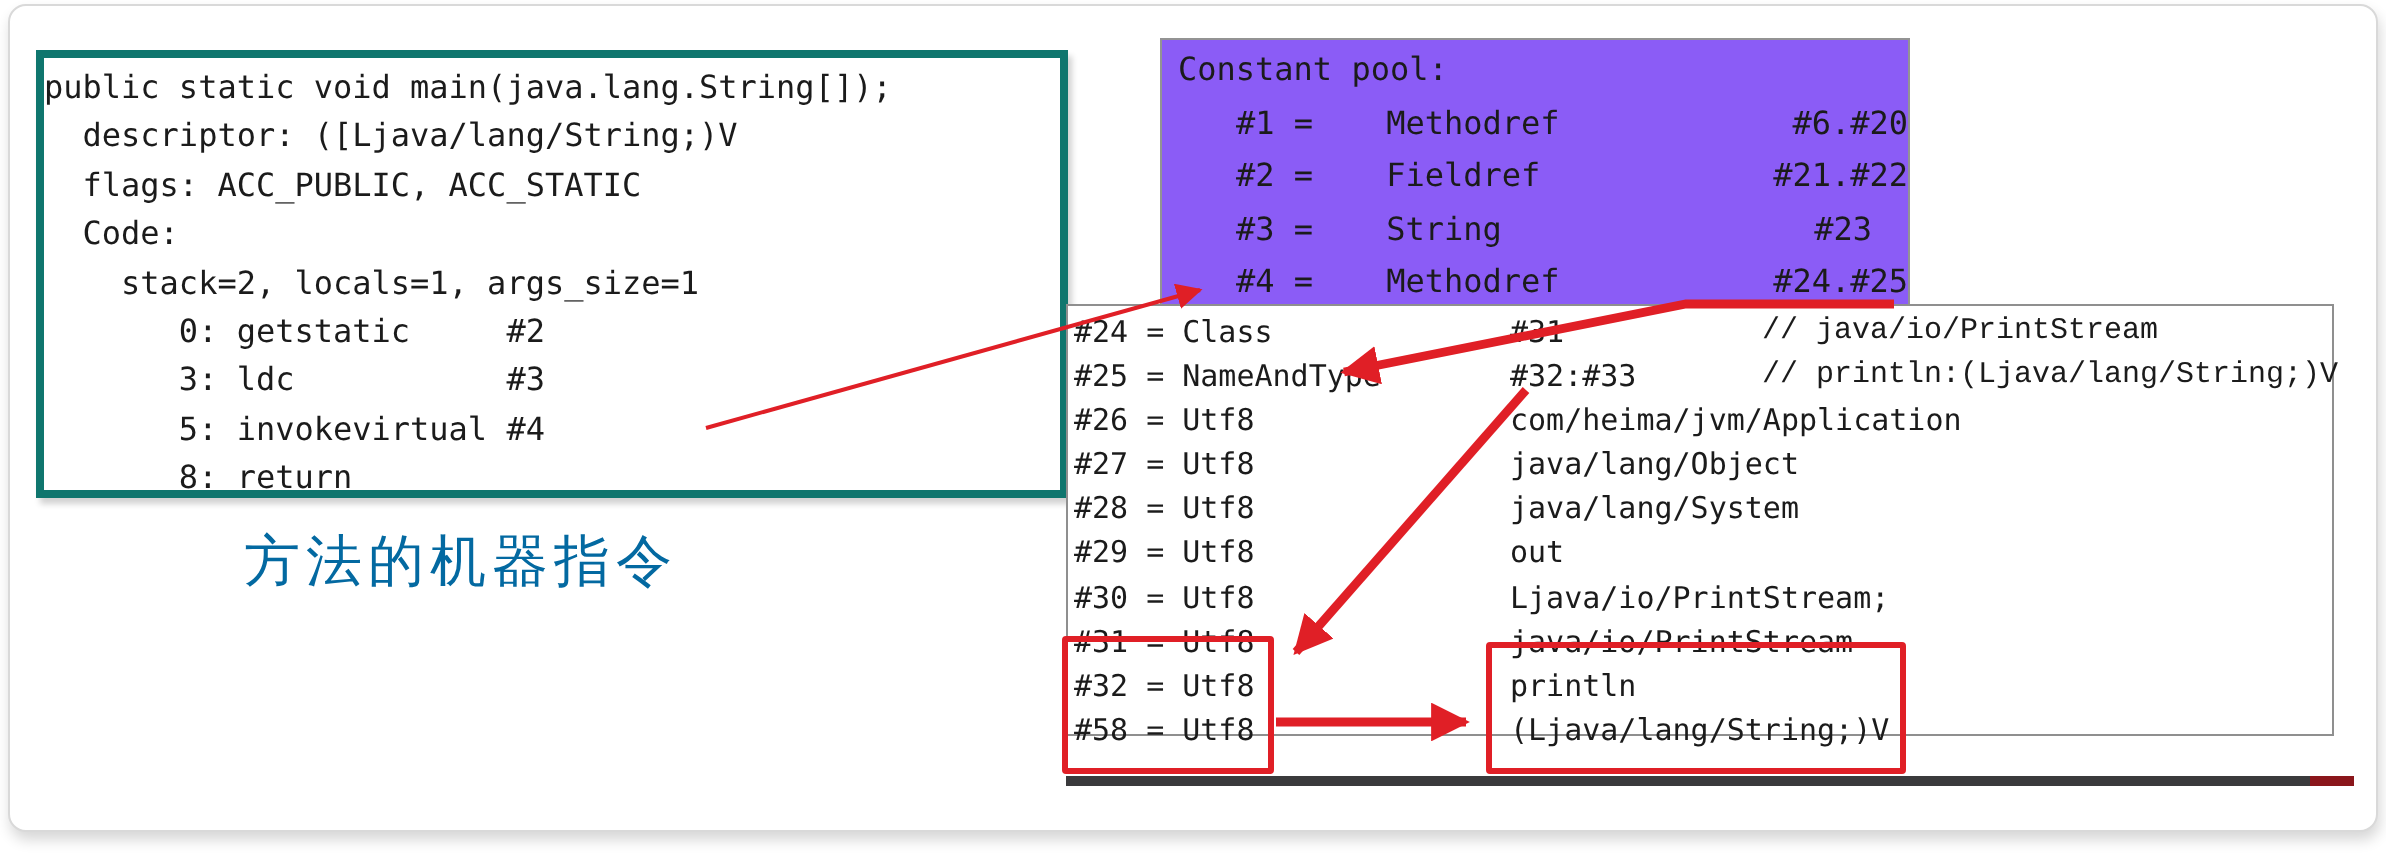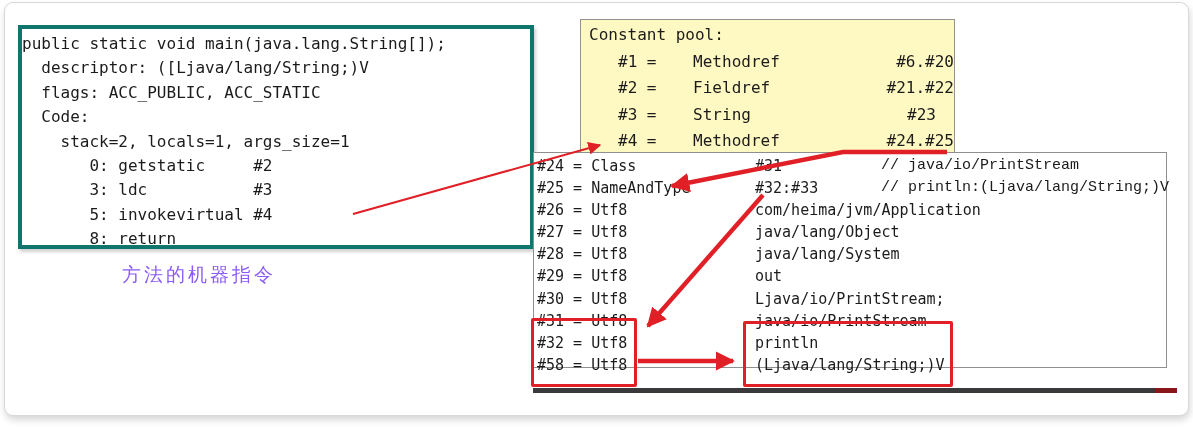--- a/index.html
+++ b/index.html
@@ -12,25 +12,25 @@
 
   
   .bytecode-box{position:absolute;left:18px;top:25px;width:516px;height:224px;
         background:#ffffff;border:4px solid #0f766e;z-index:3;
         box-shadow:2px 3px 3px rgba(0,0,0,0.18);
         padding:3px 0 0 0;box-sizing:border-box;}
   .bytecode-box .code-line{white-space:pre;font-size:16px;line-height:24.4px;}
 
   .method-caption{position:absolute;left:122px;top:262px;z-index:3;
         font-family:"Liberation Sans","DejaVu Sans",sans-serif;
-        font-size:19px;letter-spacing:3px;color:#8b5cf6;}
+        font-size:28px;letter-spacing:3px;color:#0369a1;}
 
   
   .pool-box{position:absolute;left:580px;top:19px;width:375px;height:178px;
-        background:#fef9c3;border:1.5px solid #939393;z-index:1;
+        background:#8b5cf6;border:1.5px solid #939393;z-index:1;
         padding:2px 0 0 8px;box-sizing:border-box;font-size:16px;}
   .pool-title{white-space:pre;line-height:26.6px;}
   .pool-row{display:flex;line-height:26.6px;padding-left:29px;white-space:pre;}
   .p-eq{margin:0 9.6px;}
   .p-type{display:inline-block;width:214px;margin-left:27px;}
 
   
   .detail-box{position:absolute;left:533px;top:152px;width:634px;height:216px;
         background:#ffffff;border:1.5px solid #8f8f8f;z-index:4;
         padding:2px 0 0 3px;box-sizing:border-box;font-size:15px;}

